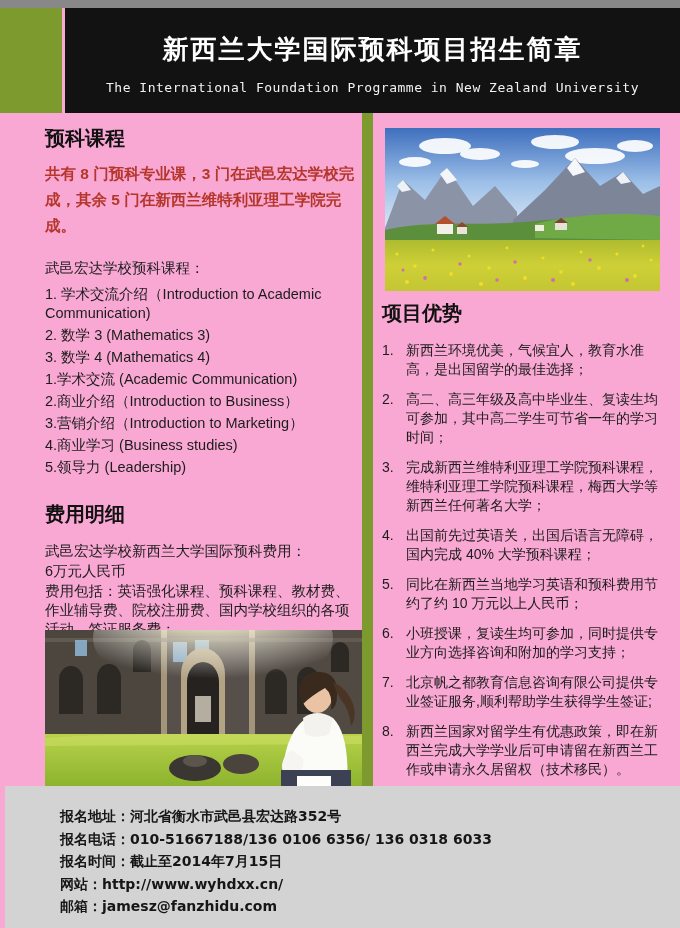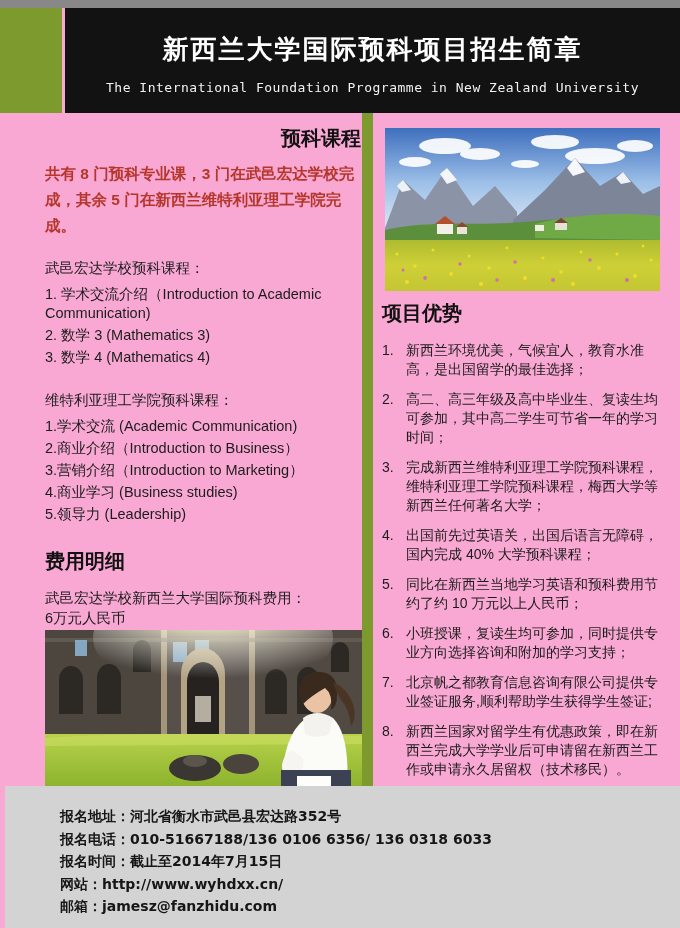--- a/index.html
+++ b/index.html
@@ -25,21 +25,21 @@
   .hdr-title{color:#fff;font-size:26px;font-weight:bold;letter-spacing:2px;margin-top:6px;}
   .hdr-sub{
     color:#f2f2f2;font-size:13px;margin-top:13px;letter-spacing:.5px;
     font-family:"DejaVu Sans Mono","Liberation Mono",monospace;
   }
   
   .divider{position:absolute;left:362px;top:105px;width:11px;height:673px;background:var(--green);}
   
   .left-col{position:absolute;left:45px;top:105px;width:316px;}
   .h-sec{font-size:20px;font-weight:bold;color:#111;}
-  .left-col .h-sec.first{margin:12px 0 9px;text-align:right;}
+  .left-col .h-sec.first{margin:12px 0 9px;}
   .red-intro{color:var(--red);font-weight:bold;font-size:15.5px;line-height:26px;margin-bottom:20px;}
   .list-title{font-size:14.5px;line-height:19px;margin-bottom:7px;}
   .pli{font-size:14.5px;line-height:19px;margin-bottom:3px;}
   .gap-top{margin-top:24px;}
   .h-sec.fee{margin:24px 0 14px;}
   .fee-line{font-size:14.5px;line-height:19px;margin-bottom:1px;}
   
   .photo{position:absolute;display:block;}
   .photo.mountain{left:385px;top:120px;width:275px;height:163px;}
   .photo.student{left:45px;top:622px;width:317px;height:156px;}
@@ -72,21 +72,20 @@
 
   <div class="left-col">
     <div class="h-sec first">预科课程</div>
     <div class="red-intro">共有 8 门预科专业课，3 门在武邑宏达学校完成，其余 5 门在新西兰维特利亚理工学院完成。</div>
 
     <div class="list-title">武邑宏达学校预科课程：</div>
     <div class="pli">1.  学术交流介绍（Introduction to Academic Communication)</div>
     <div class="pli">2.  数学 3 (Mathematics 3)</div>
     <div class="pli">3.  数学 4 (Mathematics 4)</div>
 
-    <div class="list-title gap-top">维特利亚理工学院预科课程：</div>
     <div class="pli">1.学术交流 (Academic Communication)</div>
     <div class="pli">2.商业介绍（Introduction to Business）</div>
     <div class="pli">3.营销介绍（Introduction to Marketing）</div>
     <div class="pli">4.商业学习 (Business studies)</div>
     <div class="pli">5.领导力 (Leadership)</div>
 
     <div class="h-sec fee">费用明细</div>
     <div class="fee-line">武邑宏达学校新西兰大学国际预科费用：</div>
     <div class="fee-line">6万元人民币</div>
     <div class="fee-line">费用包括：英语强化课程、预科课程、教材费、作业辅导费、院校注册费、国内学校组织的各项活动、签证服务费；</div>

